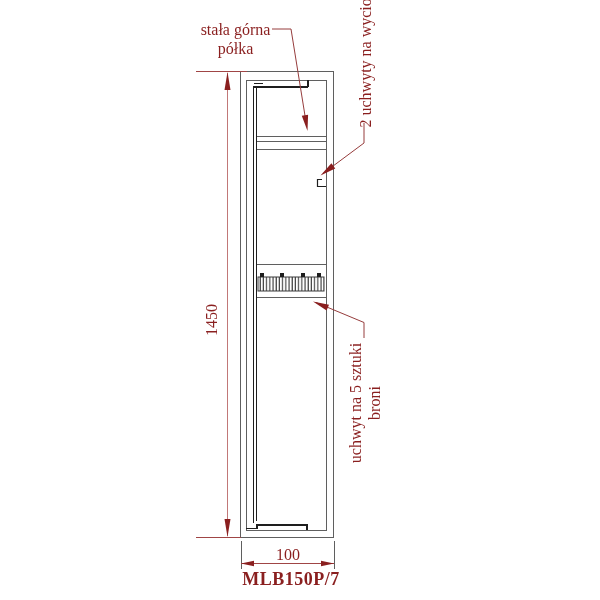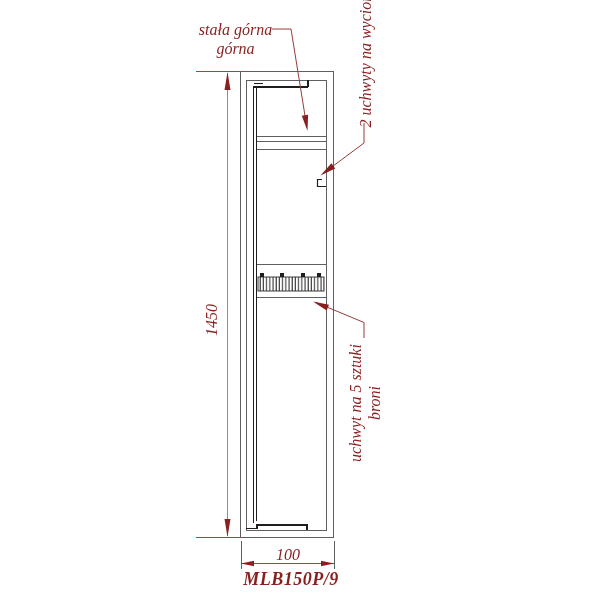--- a/index.html
+++ b/index.html
@@ -2,21 +2,21 @@
 <html style="--background: #ffffff; --annotation: #8a1f1f; --leader: #963c3c; --dimension-line: #c17878; --dimension-ext: #a04545; --drawing-gray: #5f5f5f; --drawing-dark: #1e1e1e;"><head>
 <meta charset="utf-8">
 <style>
   html,body{margin:0;padding:0;}
   body{
     width:600px;height:600px;
     background:#ffffff;
     font-family:"Liberation Serif","DejaVu Serif",serif;
     position:relative;overflow:hidden;
   }
-  .canvas{position:absolute;left:0;top:0;width:556px;height:600px;background:var(--background,#fff);font-style:italic;}
+  .canvas{position:absolute;left:0;top:0;width:556px;height:600px;background:var(--background,#fff);}
   svg{position:absolute;left:0;top:0;}
   .ln-gray{stroke:var(--drawing-gray,#5f5f5f);stroke-width:1;fill:none;}
   .ln-dark{stroke:var(--drawing-dark,#1e1e1e);stroke-width:1.2;fill:none;}
   .ln-dark-thick{stroke:var(--drawing-dark,#1e1e1e);stroke-width:2;fill:none;}
   .ln-red{stroke:var(--dimension-ext,#a04545);stroke-width:1;fill:none;}
   .ln-red-light{stroke:var(--dimension-line,#c17878);stroke-width:1;fill:none;}
   .ln-leader{stroke:var(--leader,#963c3c);stroke-width:1;fill:none;}
   .fill-red{fill:var(--annotation,#8a1f1f);stroke:none;}
   .hatch-line{stroke:var(--drawing-dark,#1e1e1e);stroke-width:1;}
   .band{fill:url(#hatch);stroke:#3a3a3a;stroke-width:1;}
@@ -111,29 +111,29 @@
       <polygon class="fill-red" points="0,0 -16,-3.2 -16,3.2" transform="translate(307.5,131) rotate(80.8)"></polygon>
       <polyline class="ln-leader" points="364,123 364,143 323,173.5"></polyline>
       <polygon class="fill-red" points="0,0 -16,-3.2 -16,3.2" transform="translate(320.5,175.5) rotate(143.2)"></polygon>
       <polyline class="ln-leader" points="364,338 364,322.5 316,302.5"></polyline>
       <polygon class="fill-red" points="0,0 -16,-3.2 -16,3.2" transform="translate(313,301.5) rotate(202.4)"></polygon>
     </g>
   </svg>
 
   <div class="lbl" style="left:185px;top:20px;width:101px;">
     <div>stała górna</div>
-    <div>górna</div>
+    <div>półka</div>
   </div>
 
   <div class="lbl rot" style="left:303px;top:55px;width:125px;height:20px;">2 uchwyty na wycior</div>
 
   <div class="lbl rot" style="left:297px;top:384px;width:135px;height:38px;">
     <div>uchwyt na 5 sztuki</div>
     <div>broni</div>
   </div>
 
   <div class="lbl rot dim-text" style="left:180px;top:310px;width:64px;height:20px;">1450</div>
 
   <div class="lbl dim-text" style="left:258px;top:545px;width:60px;">100</div>
 
-  <div class="lbl model-text" style="left:206px;top:570px;width:170px;">MLB150P/9</div>
+  <div class="lbl model-text" style="left:206px;top:570px;width:170px;">MLB150P/7</div>
 
 </div>
 
 </body></html>

